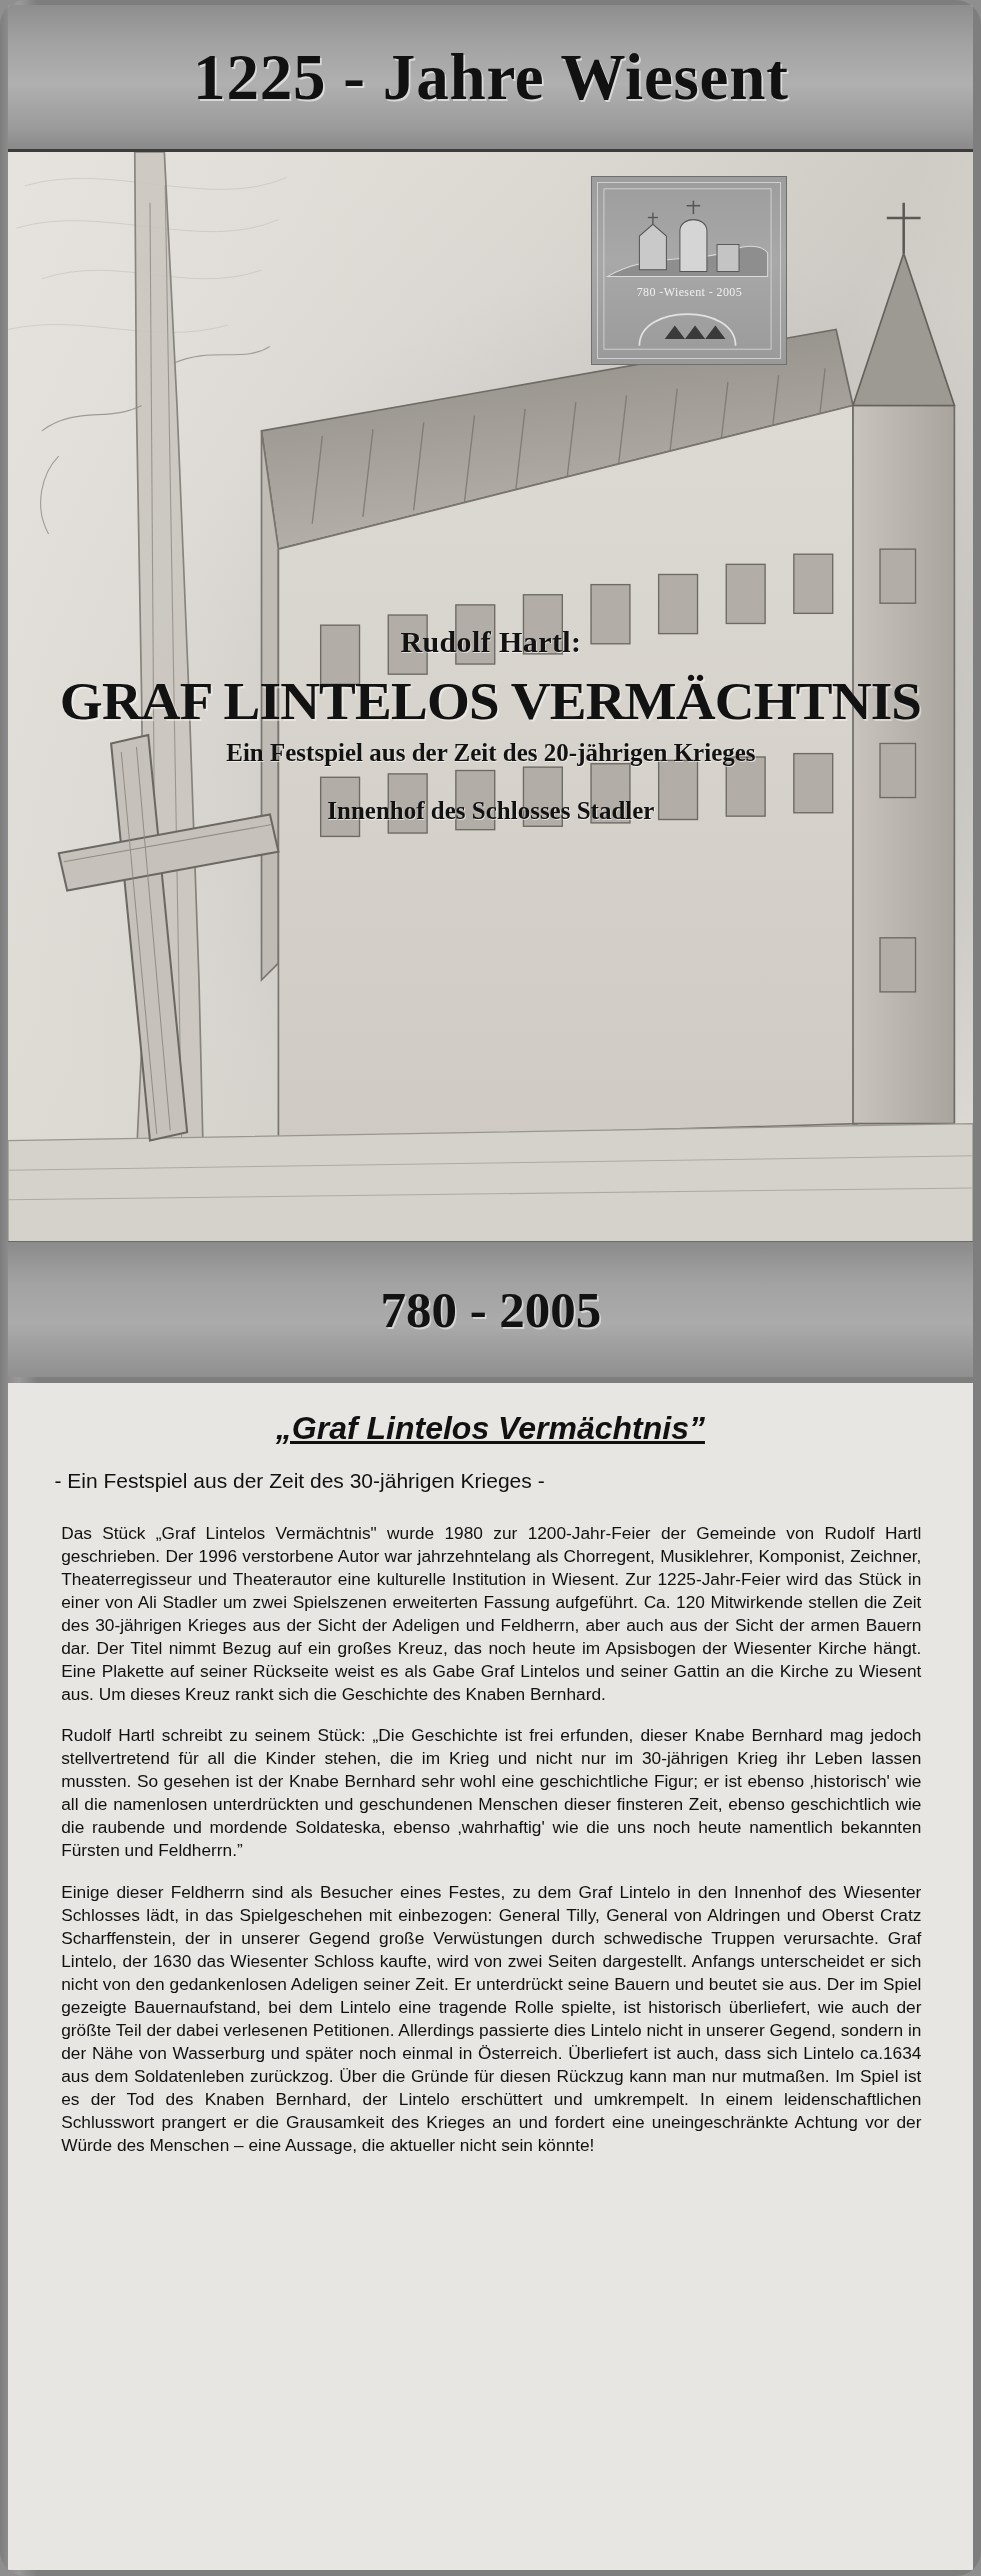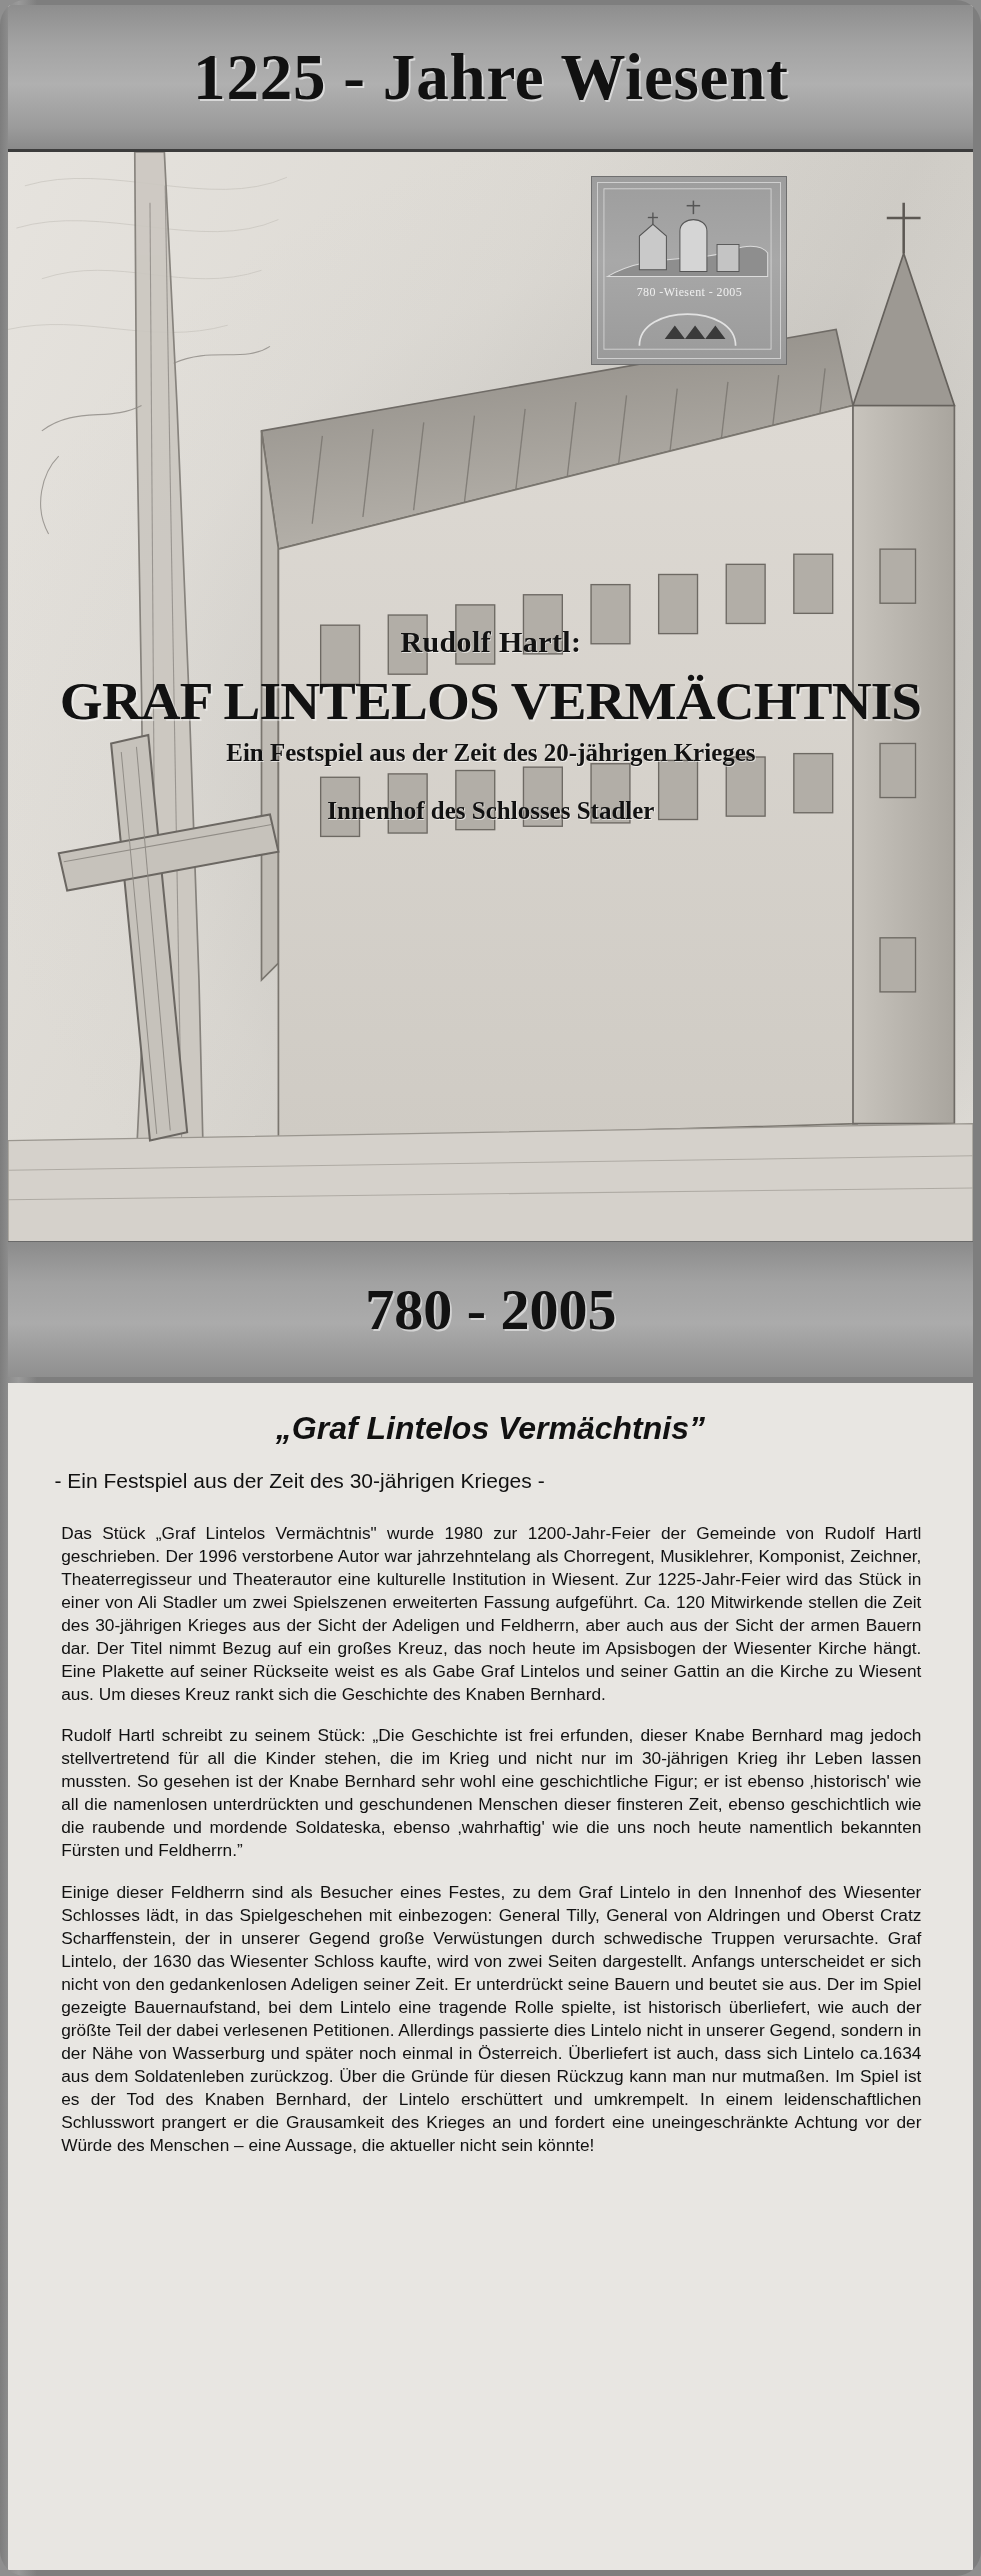--- a/index.html
+++ b/index.html
@@ -144,21 +144,21 @@
     background: linear-gradient(180deg, #8b8b8b 0%, #a2a2a2 30%, #ababab 60%, #8f8f8f 100%);
     border-top: 1.7px solid #6a6a6a;
     display: flex;
     align-items: center;
     justify-content: center;
   }
   .banner-bottom h2 {
     margin: 0;
     font-family: "Liberation Serif", serif;
     font-weight: bold;
-    font-size: 58px;
+    font-size: 51px;
     color: #121212;
     text-shadow: 1.7px 1.7px 0 rgba(255,255,255,0.5);
   }
 
   
   .article {
     position: absolute;
     left: 8.4px;
     top: 1383px;
     width: 965px;
@@ -173,20 +173,21 @@
     width: 872px;
   }
   .art-title {
     text-align: center;
     font-family: "Liberation Sans", sans-serif;
     font-style: italic;
     font-weight: bold;
     font-size: 32px;
     color: #111;
     margin: 6.8px 0 22px 0;
+    text-decoration: underline;
   }
   .art-sub {
     text-align: left;
     font-size: 21px;
     color: #111;
     margin: 0 0 29px 0;
   }
   .art-para {
     font-size: 17.3px;
     line-height: 1.33;

